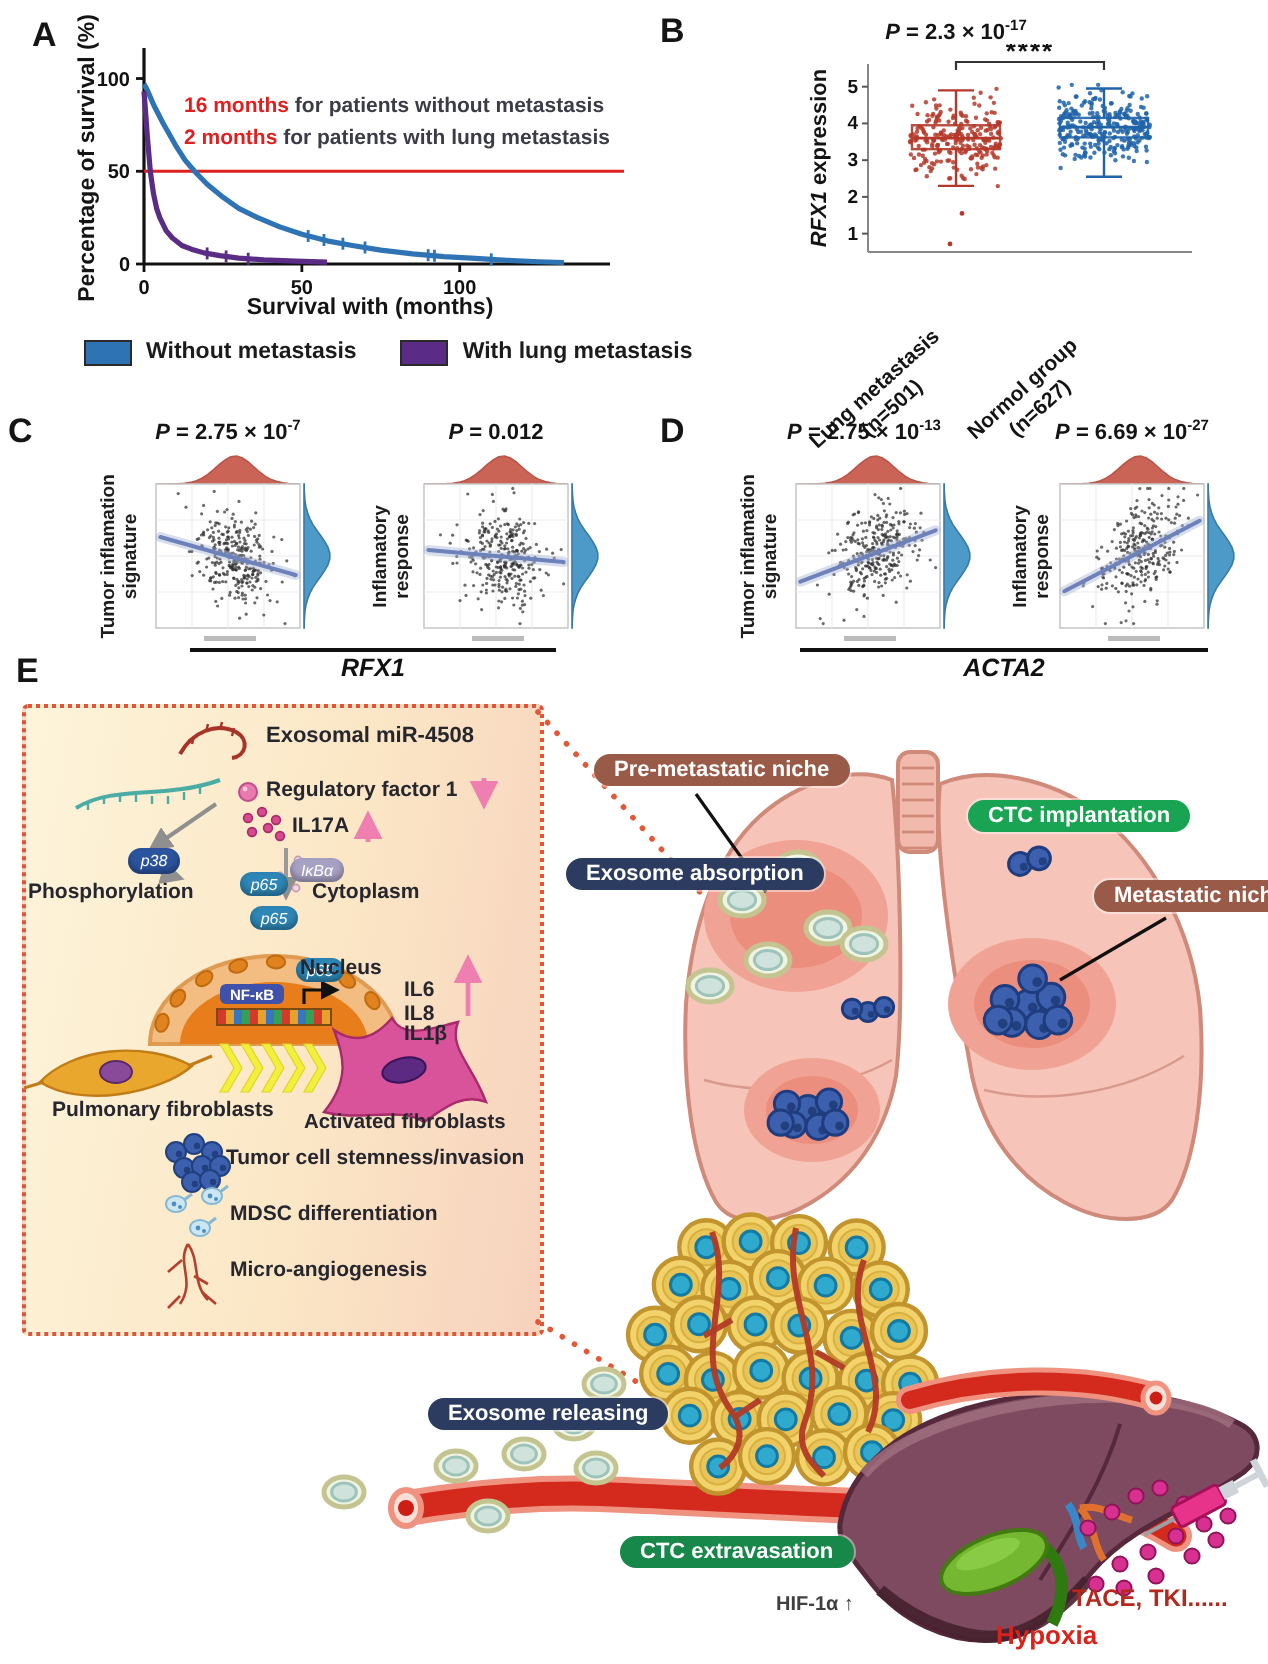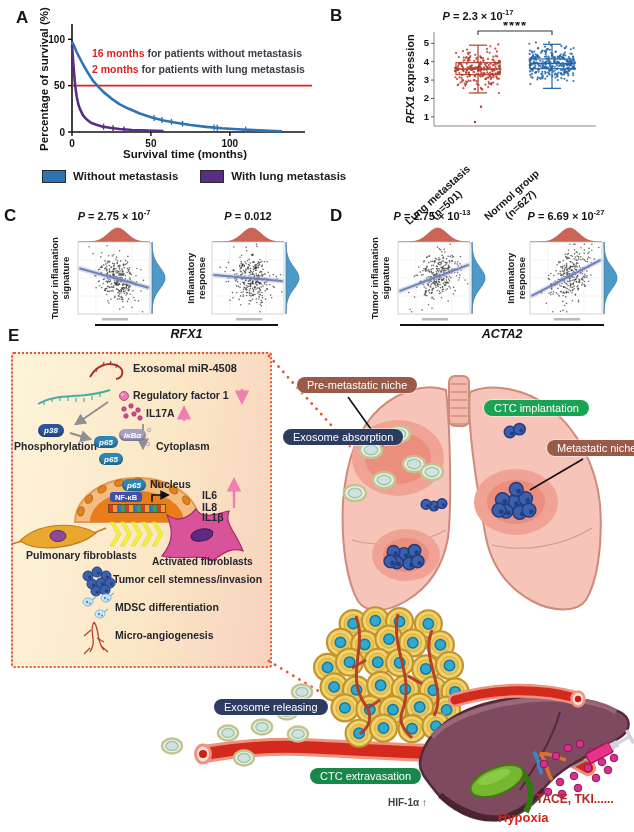--- a/index.html
+++ b/index.html
@@ -20,29 +20,29 @@
   .legitem{display:flex;}
   .sw{width:22px;height:11px;border:1.5px solid #2a2a2a;margin-right:7px;}
   .xlabB{position:absolute;font-size:10.5px;font-weight:bold;color:#141414;text-align:center;line-height:1.25;
          width:120px;transform:rotate(-42deg);transform-origin:100% 0;white-space:nowrap;}
   .genelab{position:absolute;font-style:italic;font-weight:bold;font-size:12.5px;color:#111;text-align:center;}
   .gline{position:absolute;height:2px;background:#111;}
   .ebox{position:absolute;left:11px;top:352px;width:257px;height:312px;border:2px dotted #e2543a;border-radius:3px;
         background:linear-gradient(100deg,#fdf4da 0%,#fbe7c6 55%,#f7d2bd 100%);}
   .lbl{position:absolute;font-weight:bold;color:#26262e;font-size:10.5px;white-space:nowrap;}
   .pill{position:absolute;display:flex;align-items:center;justify-content:center;color:#fff;font-size:8px;
-        font-weight:bold;font-style:italic;border-radius:8px;box-shadow:inset 0 -2px 3px rgba(0,0,0,.3);}
+        font-weight:normal;font-style:italic;border-radius:8px;box-shadow:inset 0 -2px 3px rgba(0,0,0,.3);margin-left:26px;}
   .pill.p38{background:#2b549e;}
   .pill.p65{background:#2d86b5;}
   .pill.ikba{background:#a7a1c4;}
   .nfkb{position:absolute;display:flex;align-items:center;justify-content:center;background:#3f51a8;color:#fff;
         font-size:7.5px;font-weight:bold;border-radius:3px;}
   .dna{position:absolute;left:108px;top:504px;width:56px;height:7px;border:1px solid #7a4a10;
        background:repeating-linear-gradient(90deg,#d43a2a 0 4px,#e8a02c 4px 8px,#3a76c0 8px 12px,#35a05a 12px 16px);}
-  .badge{position:absolute;color:#fff;font-size:11px;font-weight:normal;padding:2px 10px;border-radius:11px;white-space:nowrap;
+  .badge{position:absolute;color:#fff;font-size:11px;font-weight:bold;padding:2px 10px;border-radius:11px;white-space:nowrap;
          box-shadow:0 0 0 1px rgba(255,255,255,.45);}
   .etext{position:absolute;font-weight:bold;white-space:nowrap;}
 </style>
 </head>
 <body>
 
 <div class="canvas">
 
   <div class="plabel" style="left:16px;top:8px;">A</div>
   <svg id="svgA" class="abs" style="left:0;top:4px;" width="317" height="152">
@@ -72,21 +72,21 @@
       <path d="M72,41.763636363636365 L72.78928571428571,51.963636363636354 L73.57857142857142,63.09090909090909 L74.36785714285715,72.36363636363637 L75.15714285714286,81.63636363636364 L76.73571428571428,92.76363636363637 L78.31428571428572,100.18181818181819 L79.89285714285714,104.81818181818181 L83.05,111.30909090909091 L86.20714285714286,115.01818181818182 L90.94285714285715,118.72727272727272 L95.67857142857143,120.58181818181818 L101.99285714285713,122.43636363636364 L109.88571428571429,123.82727272727273 L119.35714285714286,125.03272727272727 L131.98571428571427,125.96 L147.77142857142857,126.60909090909091 L163.55714285714288,127.07272727272728" fill="none" stroke="#5b2c86" stroke-width="2.6" stroke-linejoin="round"></path>
       <line x1="103.57142857142857" y1="119.71454545454546" x2="103.57142857142857" y2="125.71454545454546" stroke="#5b2c86" stroke-width="1.4"></line>
       <line x1="113.04285714285714" y1="121.22909090909091" x2="113.04285714285714" y2="127.22909090909091" stroke="#5b2c86" stroke-width="1.4"></line>
       <line x1="124.09285714285714" y1="122.38045454545454" x2="124.09285714285714" y2="128.38045454545454" stroke="#5b2c86" stroke-width="1.4"></line>
     </svg>
   <div class="annot" style="left:92px;top:46px;">
     <div><span class="em">16 months</span><span class="rest"> for patients without metastasis</span></div>
     <div><span class="em">2 months</span><span class="rest"> for patients with lung metastasis</span></div>
   </div>
   <div class="axtitle rot90" style="left:-36px;top:73px;width:160px;">Percentage of survival (%)</div>
-  <div class="axtitle" style="left:80px;top:148px;width:210px;">Survival time (months)</div>
+  <div class="axtitle" style="left:80px;top:148px;width:210px;">Survival with (months)</div>
   <div class="legend" style="left:42px;top:170px;">
     <div class="legitem">
       <span class="sw" style="background-color: rgb(46, 116, 181);"></span>
       <span>Without metastasis</span>
     </div>
     <div class="legitem">
       <span class="sw" style="background-color: rgb(91, 44, 134);"></span>
       <span>With lung metastasis</span>
     </div>
   </div>

